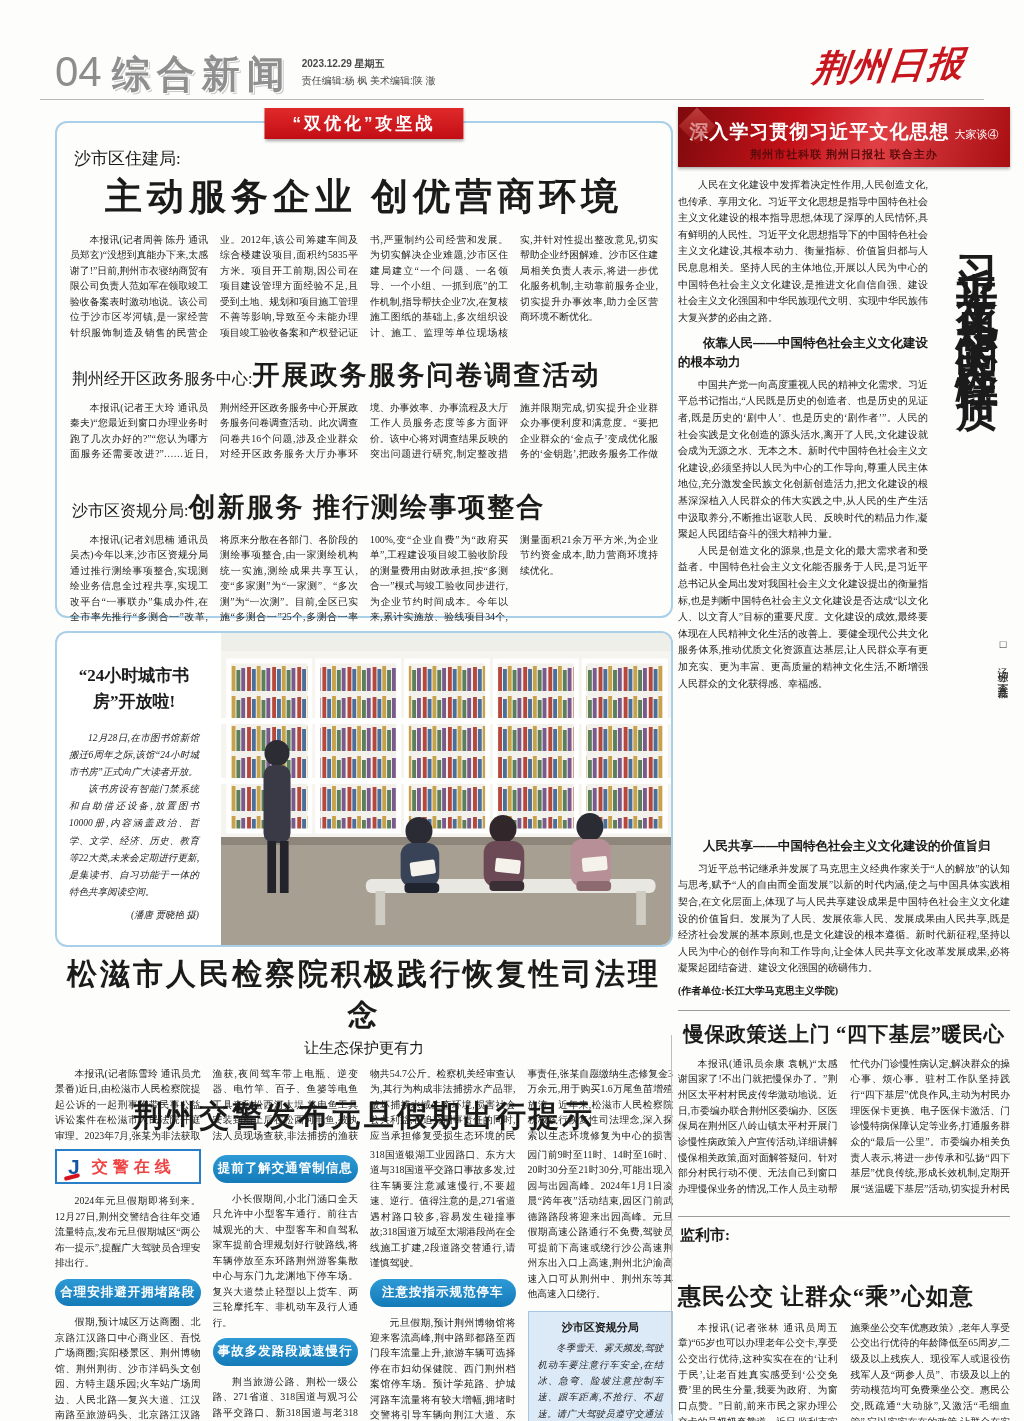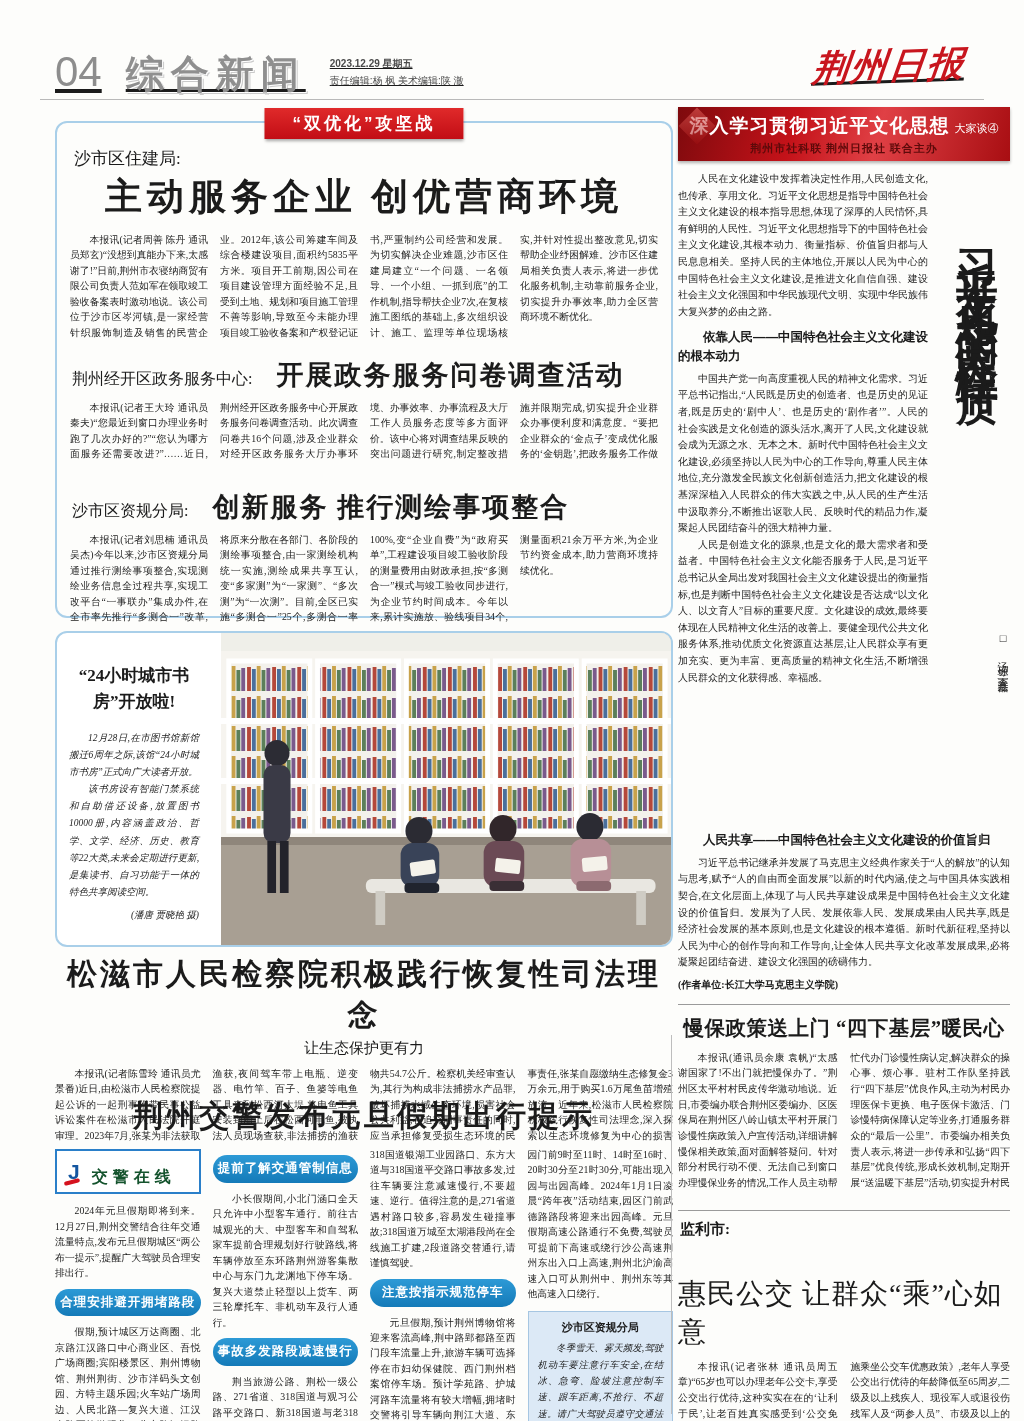--- a/index.html
+++ b/index.html
@@ -3,40 +3,40 @@
 <meta charset="utf-8">
 <style>
   * { box-sizing: border-box; margin: 0; padding: 0; }
   html,body { background:#e9e9e9; }
   .page {
     position: relative; width: 1024px; height: 1421px; margin: 0 auto;
     background: #fdfdfb; overflow: hidden; color:#1b1b1b;
     font-family: "Liberation Serif", "DejaVu Serif", serif;
   }
   
-  .hdr { position:absolute; left:55px; top:42px; width:914px; display:flex; align-items:flex-end; gap:24px;text-decoration:underline; }
+  .hdr { position:absolute; left:55px; top:42px; width:914px; display:flex; align-items:flex-end; gap:10px; }
   .hdr .pageno { font-family:"Liberation Sans",sans-serif; font-size:42px; line-height:.9; font-weight:400; color:#8d8d8d; }
   .hdr .secname { font-family:"Liberation Sans",sans-serif; font-size:38px; line-height:.9; font-weight:900; color:#8f8f8f; letter-spacing:7px; text-shadow:1px 1px 0 #fff,2px 2px 0 #c9c9c9; }
   .hdr .meta { font-size:10px; color:#4a4a4a; line-height:1.7; padding-bottom:2px; font-family:"Liberation Sans",sans-serif; }
   .hdr .meta .d { font-weight:700; }
   .hdr .brand { margin-left:auto; font-size:36px; font-weight:900; font-style:italic; color:#c8161e; transform:skewX(-8deg) rotate(-2deg); letter-spacing:2px; padding-right:4px; }
   .hdr-rule { position:absolute; left:40px; right:40px; top:99px; border-top:1.5px solid #b9b9b9; }
 
   
   p.bt { text-indent:2em; text-align:justify; }
   .cols4 { column-count:4; column-gap:12px; font-size:9.8px; line-height:1.58; overflow:hidden; }
   .cols2 { column-count:2; column-gap:13px; font-size:9.8px; line-height:1.6; overflow:hidden; text-align:justify; }
 
   
   .box1 { position:absolute; left:55px; top:121px; width:618px; height:497px; border:2px solid #a9cfe9; border-radius:12px; padding:24px 13px 8px; }
   .box1 .banner { position:absolute; top:-15px; left:50%; transform:translateX(-50%); background:linear-gradient(#e02a2a,#c20d15); color:#fff; font-family:"Liberation Sans",sans-serif; font-weight:900; font-size:17px; letter-spacing:3px; padding:4px 28px; box-shadow:0 2px 3px rgba(0,0,0,.35); white-space:nowrap; }
   .a1-kicker { font-size:17px; margin:0 0 2px 4px; }
   .a1-head { text-align:center; font-size:37px; font-weight:900; letter-spacing:5px; margin:0 0 10px; }
   .a1-body { height:112px; }
-  .a23-row { display:flex; align-items:baseline; gap:24px; margin:13px 0 7px 2px; }
+  .a23-row { display:flex; align-items:baseline; gap:0; margin:13px 0 7px 2px; }
   .a23-kicker { font-size:16px; white-space:nowrap; }
   .a23-head { font-size:27px; font-weight:900; letter-spacing:2px; white-space:nowrap; }
   .a2-body { height:76px; }
   .a3-body { height:104px; }
 
   
   .photoblk { position:absolute; left:55px; top:631px; width:618px; height:316px; border:2px solid #a9cfe9; border-radius:12px; overflow:hidden; display:flex; background:#fff;gap:12px; }
   .cap { width:152px; padding:14px 10px 6px 12px; display:flex; flex-direction:column; }
   .cap h3 { font-size:17px; line-height:1.5; text-align:center; margin:16px 0 16px; font-weight:900; }
   .cap p { font-size:9.5px; font-style:italic; line-height:1.8; text-align:justify; text-indent:2em; }
@@ -52,49 +52,49 @@
 
   
   .traffic { position:absolute; left:55px; top:1096px; width:618px; height:318px; }
   .tr-head { text-align:center; font-size:30px; font-weight:900; letter-spacing:3px; margin-bottom:10px; }
   .tr-cols { display:flex; gap:12px; height:274px; overflow:hidden; }
   .tr-col { width:146px; font-size:9.8px; line-height:1.58; overflow:hidden; }
   .pill { display:block; background:linear-gradient(#2d9ad6,#147ab8); color:#fff; text-align:center; border-radius:14px; font-size:12.5px; font-weight:700; letter-spacing:1px; padding:4px 2px; margin:8px 0; font-family:"Liberation Sans",sans-serif; }
   .police-box { border:2px solid #2a7fc9; display:flex; align-items:center; gap:9px; padding:3px 8px; margin:2px 0 9px; background:#fff; }
   .jlogo { position:relative; font-family:"Liberation Sans",sans-serif; font-size:21px; font-weight:900; color:#1456a0; line-height:1; padding:2px 3px; }
   .jlogo::after { content:""; position:absolute; left:-1px; bottom:0; width:16px; height:4px; background:#d5121e; border-radius:2px; transform:rotate(-14deg); }
-  .ptext { color:#14532d; font-size:16px; font-weight:900; letter-spacing:5px;margin-top:10px; }
+  .ptext { color:#ef4444; font-size:16px; font-weight:900; letter-spacing:5px; }
   .tipbox { background:#dce9f6; border:1px solid #a6c6e2; padding:7px 9px; margin-top:9px; }
   .tipbox h4 { text-align:center; font-size:11px; margin-bottom:4px; font-weight:900; }
   .tipbox p { font-size:9.4px; font-style:italic; line-height:1.75; text-indent:2em; text-align:justify; }
 
   
   .rcol { position:absolute; left:678px; top:107px; width:332px; }
-  .rb { position:relative; background:linear-gradient(105deg,#7e0a0d 0%,#c41219 35%,#e04045 60%,#a80e12 100%); color:#fff; text-align:center; padding:6px 8px 5px; box-shadow:0 2px 3px rgba(0,0,0,.3); }
+  .rb { position:relative; background:linear-gradient(105deg,#7e0a0d 0%,#c41219 35%,#e04045 60%,#a80e12 100%); color:#fff; text-align:center; padding:12px 8px 5px; box-shadow:0 2px 3px rgba(0,0,0,.3); }
   .rb::before { content:""; position:absolute; left:6px; top:6px; width:26px; height:26px; background:linear-gradient(135deg,#e8655f,#9c0f10); transform:rotate(45deg); opacity:.55; }
   .rb-title { font-size:19px; font-weight:900; letter-spacing:1px; }
   .rb-tag { font-size:11px; margin-left:5px; font-family:"Liberation Sans",sans-serif; }
   .rb-sub { font-size:11px; font-weight:700; color:#5d0a0a; margin-top:2px; letter-spacing:1px; }
 
   .essay-top { display:flex; margin-top:10px; min-height:652px; }
   .essay-text { width:250px; font-size:10px; line-height:1.66; }
   .essay-text p { text-indent:2em; text-align:justify; }
   .sec-head { font-family:"Liberation Sans",sans-serif; font-size:12.5px; font-weight:900; margin:8px 0 5px; text-indent:2em; line-height:1.5; }
   .vhead { flex:1; writing-mode:vertical-rl; display:flex; overflow:hidden; padding-top:46px; }
   .vh-main { font-size:42px; font-weight:900; letter-spacing:11px; line-height:1.6; }
   .vh-byline { font-size:11px; letter-spacing:3px; padding-top:272px; color:#222; }
   .essay-bottom { margin-top:4px; font-size:10px; line-height:1.66; }
   .essay-bottom p { text-indent:2em; text-align:justify; }
   .author-note { text-align:right; font-weight:700; font-size:10px; margin-top:6px; text-indent:0 !important; }
 
   .r-div { border-top:1px solid #9a9a9a; margin:10px 0 9px; }
   .mb-head { text-align:center; font-size:20.5px; font-weight:900; margin-bottom:8px; letter-spacing:.5px; }
   .mb-body { height:150px; }
   .bus-kicker { font-size:15px; font-weight:700; margin:2px 0 3px 2px; }
-  .bus-head { font-size:28px; font-weight:400; letter-spacing:1px; margin-bottom:8px;margin-top:36px; }
+  .bus-head { font-size:23px; font-weight:700; letter-spacing:1px; margin-bottom:8px;margin-top:36px; }
   .bus-body { height:132px; }
 
   .v-divider { position:absolute; left:671px; top:1035px; height:379px; border-left:1px solid #bdbdbd; }
 </style>
 </head>
 <body>
 
 <div class="page">
 
   <div class="hdr">

